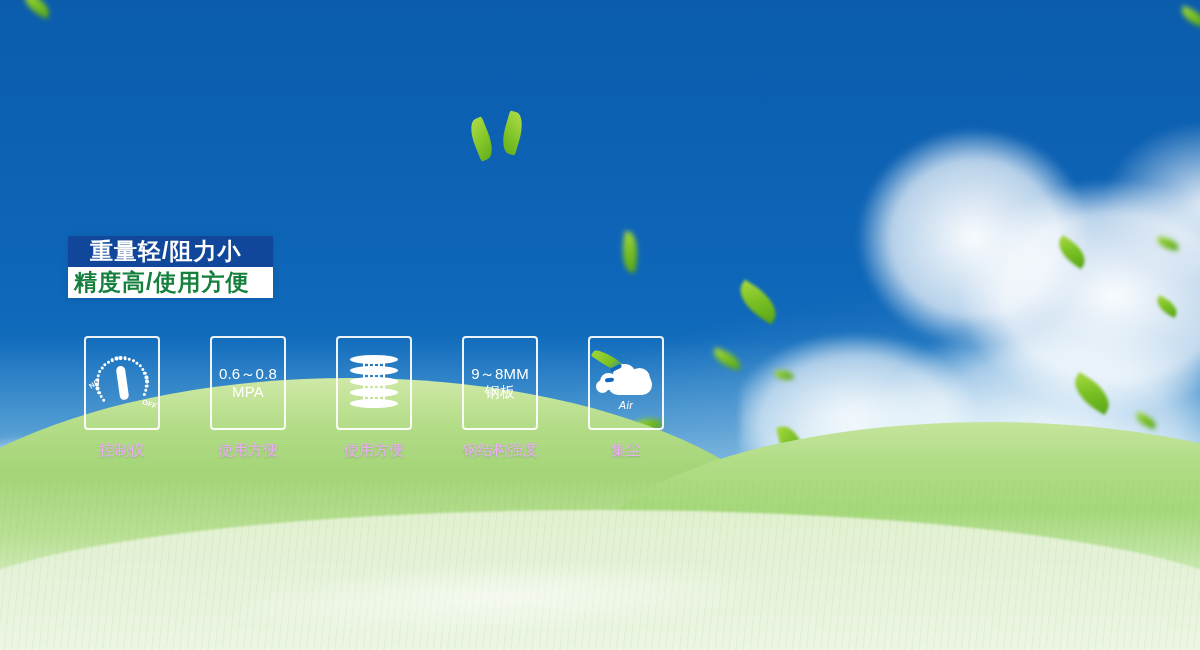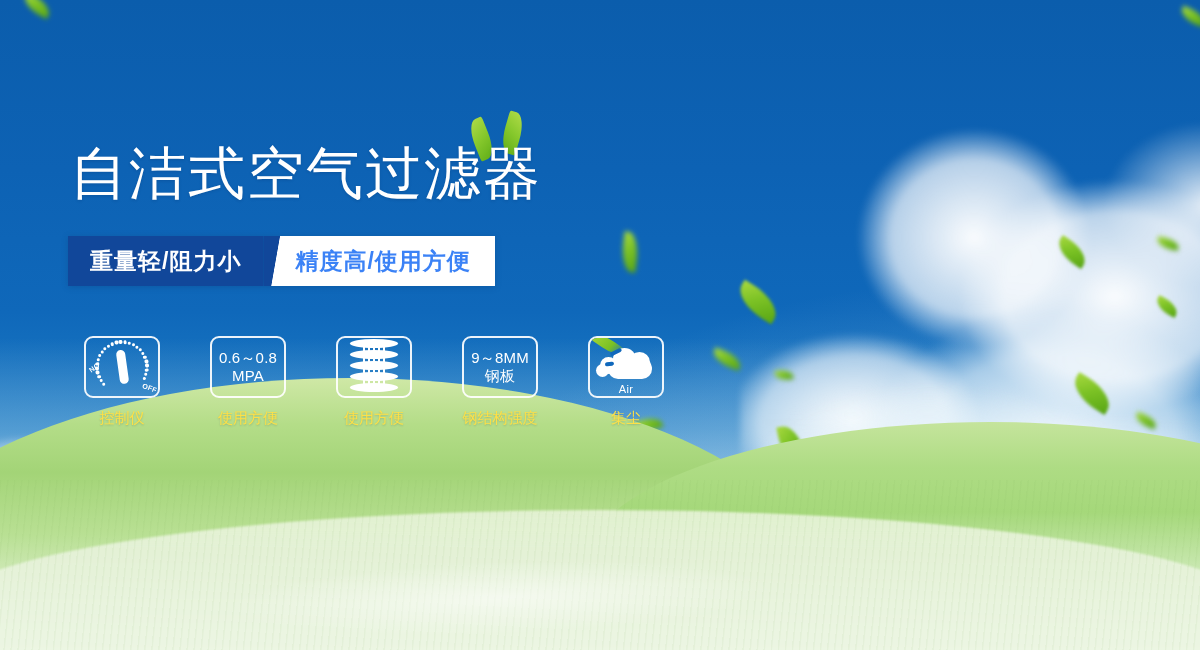--- a/index.html
+++ b/index.html
@@ -151,64 +151,65 @@
     font-weight:300;
     white-space:nowrap;
     text-shadow:0 1px 3px rgba(0,30,70,0.18);
   }
 
   
   .subbar {
     position:absolute; left:68px; top:236px;
     height:50px; display:flex; align-items:stretch;
     filter:drop-shadow(0 1px 3px rgba(0,30,70,0.18));
+    flex-direction:column;
   }
   .sub-left {
     background:#11479a;
     color:#ffffff;
     font-size:23px; font-weight:700;
     display:flex; align-items:center;
     padding:0 22px 0 22px;
     letter-spacing:1px;
   }
   .sub-wedge {
     width:26px;
     background:linear-gradient(100deg,#11479a 0%,#11479a 48%, #ffffff 50%, #ffffff 100%);
     clip-path:polygon(0 0, 100% 0, 100% 100%, 0 100%);
   }
   .sub-right {
     background:#ffffff;
-    color:#3b82f6;
+    color:#15803d;
     font-size:23px; font-weight:700;
     display:flex; align-items:center;
     padding:0 24px 0 6px;
     letter-spacing:1px;
   }
 
   
   .features {
     position:absolute; left:74px; top:336px;
     display:flex; gap:30px;
   }
   .feature { width:96px; display:flex; flex-direction:column; align-items:center; }
   .feat-box {
-    width:76px; height:62px;
+    width:76px; height:94px;
     border:2px solid rgba(255,255,255,0.92);
-    border-radius:9px;
+    border-radius:4px;
     display:flex; flex-direction:column; align-items:center; justify-content:center;
     color:#ffffff;
     position:relative;
     overflow:hidden;
   }
   .feat-text {
     font-size:15px; line-height:1.18; text-align:center; font-weight:400;
     letter-spacing:.2px;
   }
   .feat-label {
-    margin-top:11px; color:#fde047; font-size:15px; font-weight:400;
+    margin-top:11px; color:#f0abfc; font-size:15px; font-weight:400;
     white-space:nowrap; text-shadow:0 1px 2px rgba(0,30,70,0.2);
   }
 
   
   .gauge { position:relative; width:62px; height:58px; transform:rotate(-8deg); }
   .gauge .dot {
     position:absolute; width:3.4px; height:3.4px; border-radius:50%;
     background:#fff; left:50%; top:50%;
   }
   .gauge .needle {
@@ -230,21 +231,21 @@
   .spring .ring {
     position:absolute; left:0; width:48px; height:9px;
     border-radius:50%; background:#fff;
   }
   .spring .bars {
     position:absolute; left:13px; top:4px; width:22px; height:48px;
     background:repeating-linear-gradient(90deg,#fff 0px,#fff 2px,transparent 2px,transparent 5px);
   }
 
   
-  .cloudicon { position:relative; width:60px; height:48px; }
+  .cloudicon { position:relative; width:60px; height:48px;font-style:italic; }
   .cloudicon .streak {
     position:absolute; left:-5px; top:-4px; width:34px; height:11px;
     background:linear-gradient(100deg,#a3d636 0%,#79c024 60%,rgba(120,190,36,0) 100%);
     border-radius:60% 10% 60% 10%;
     transform:rotate(34deg);
   }
   .cloudicon .c-main {
     position:absolute; left:12px; top:14px; width:44px; height:22px;
     background:#fff; border-radius:12px 12px 10px 10px;
   }
@@ -304,21 +305,20 @@
     <div class="grass-path"></div>
   </div>
 
   <div class="content">
 
     <div class="sprout">
       <div class="sl sl-left"></div>
       <div class="sl sl-right"></div>
     </div>
 
-    <div class="title">自洁式空气过滤器</div>
 
     <div class="subbar">
       <div class="sub-left">重量轻/阻力小</div>
       <div class="sub-wedge"></div>
       <div class="sub-right">精度高/使用方便</div>
     </div>
 
     <div class="features">
 
       <div class="feature">

